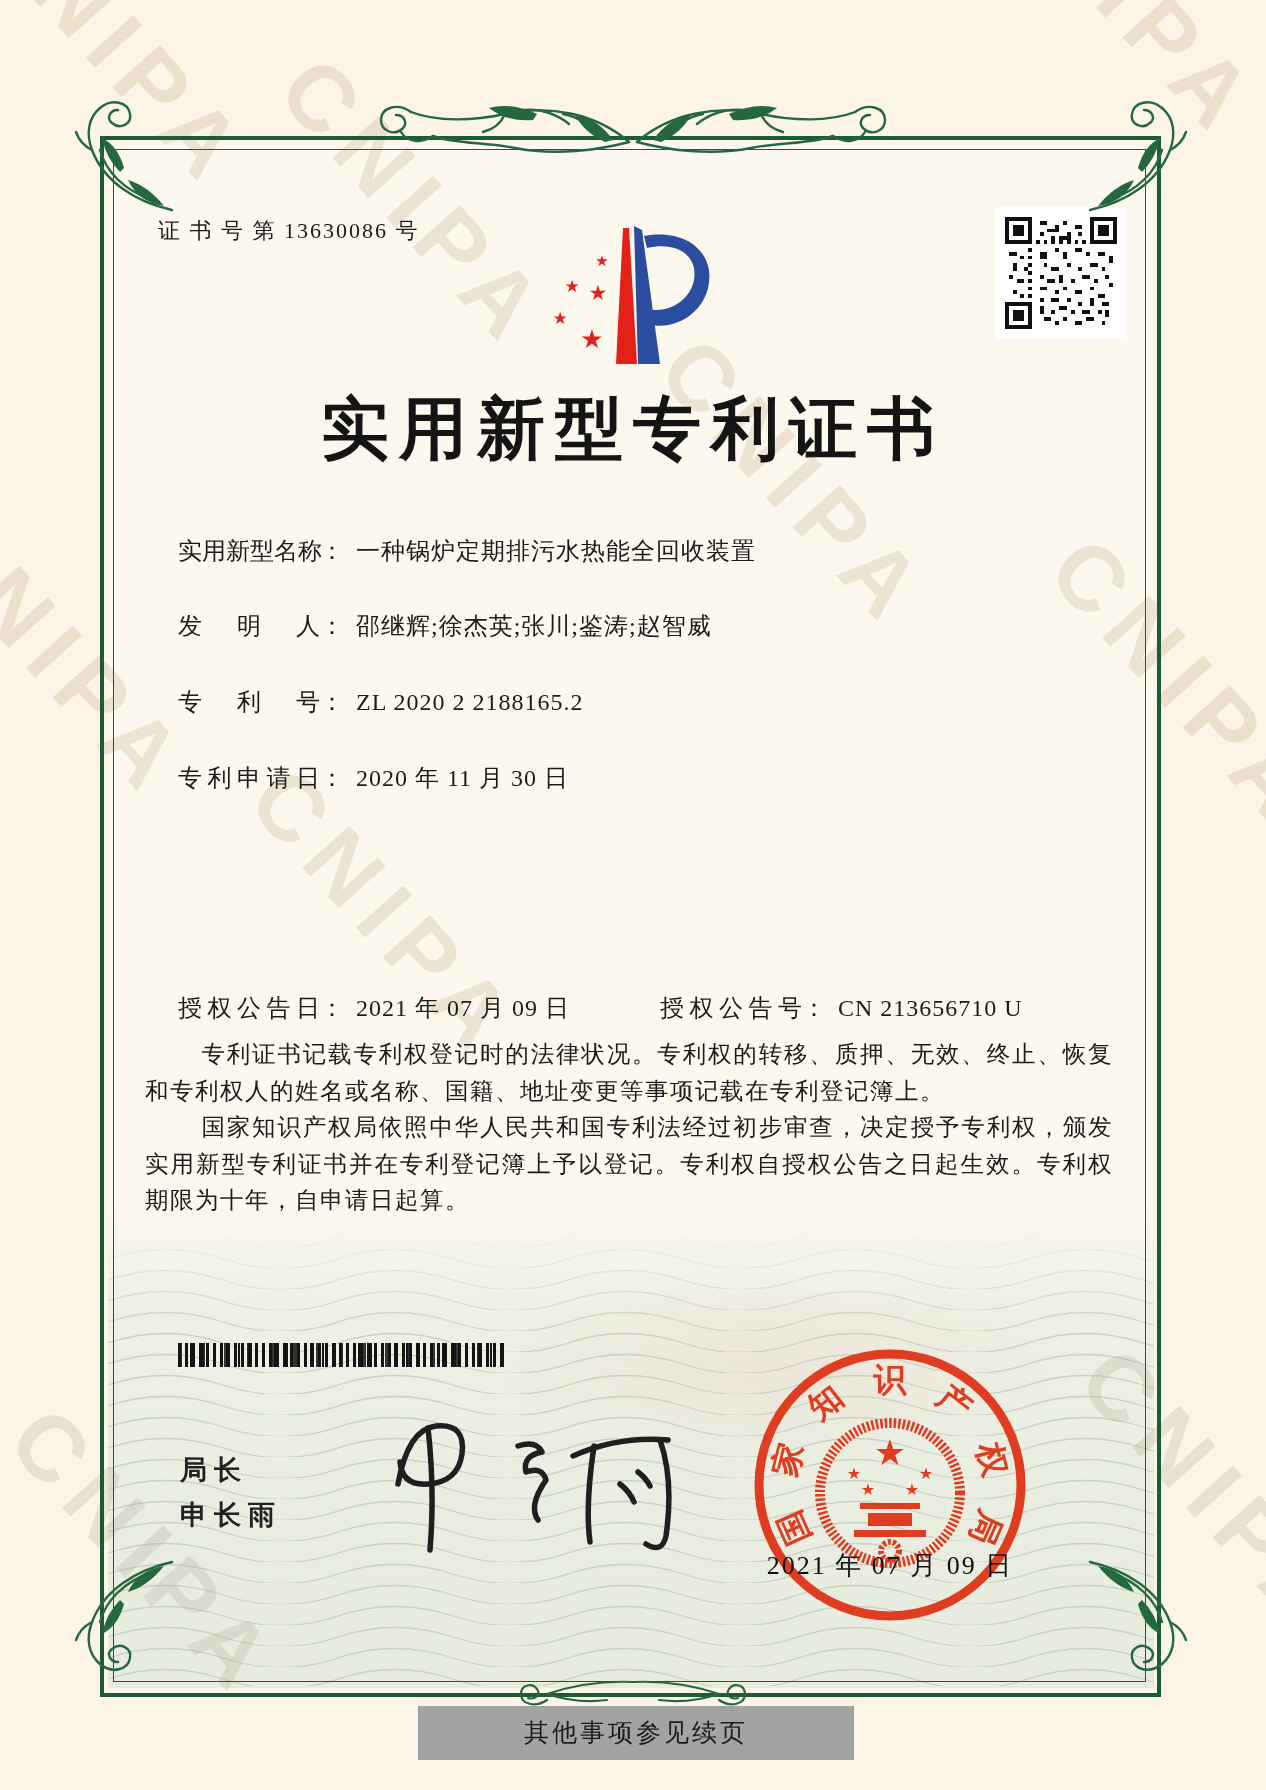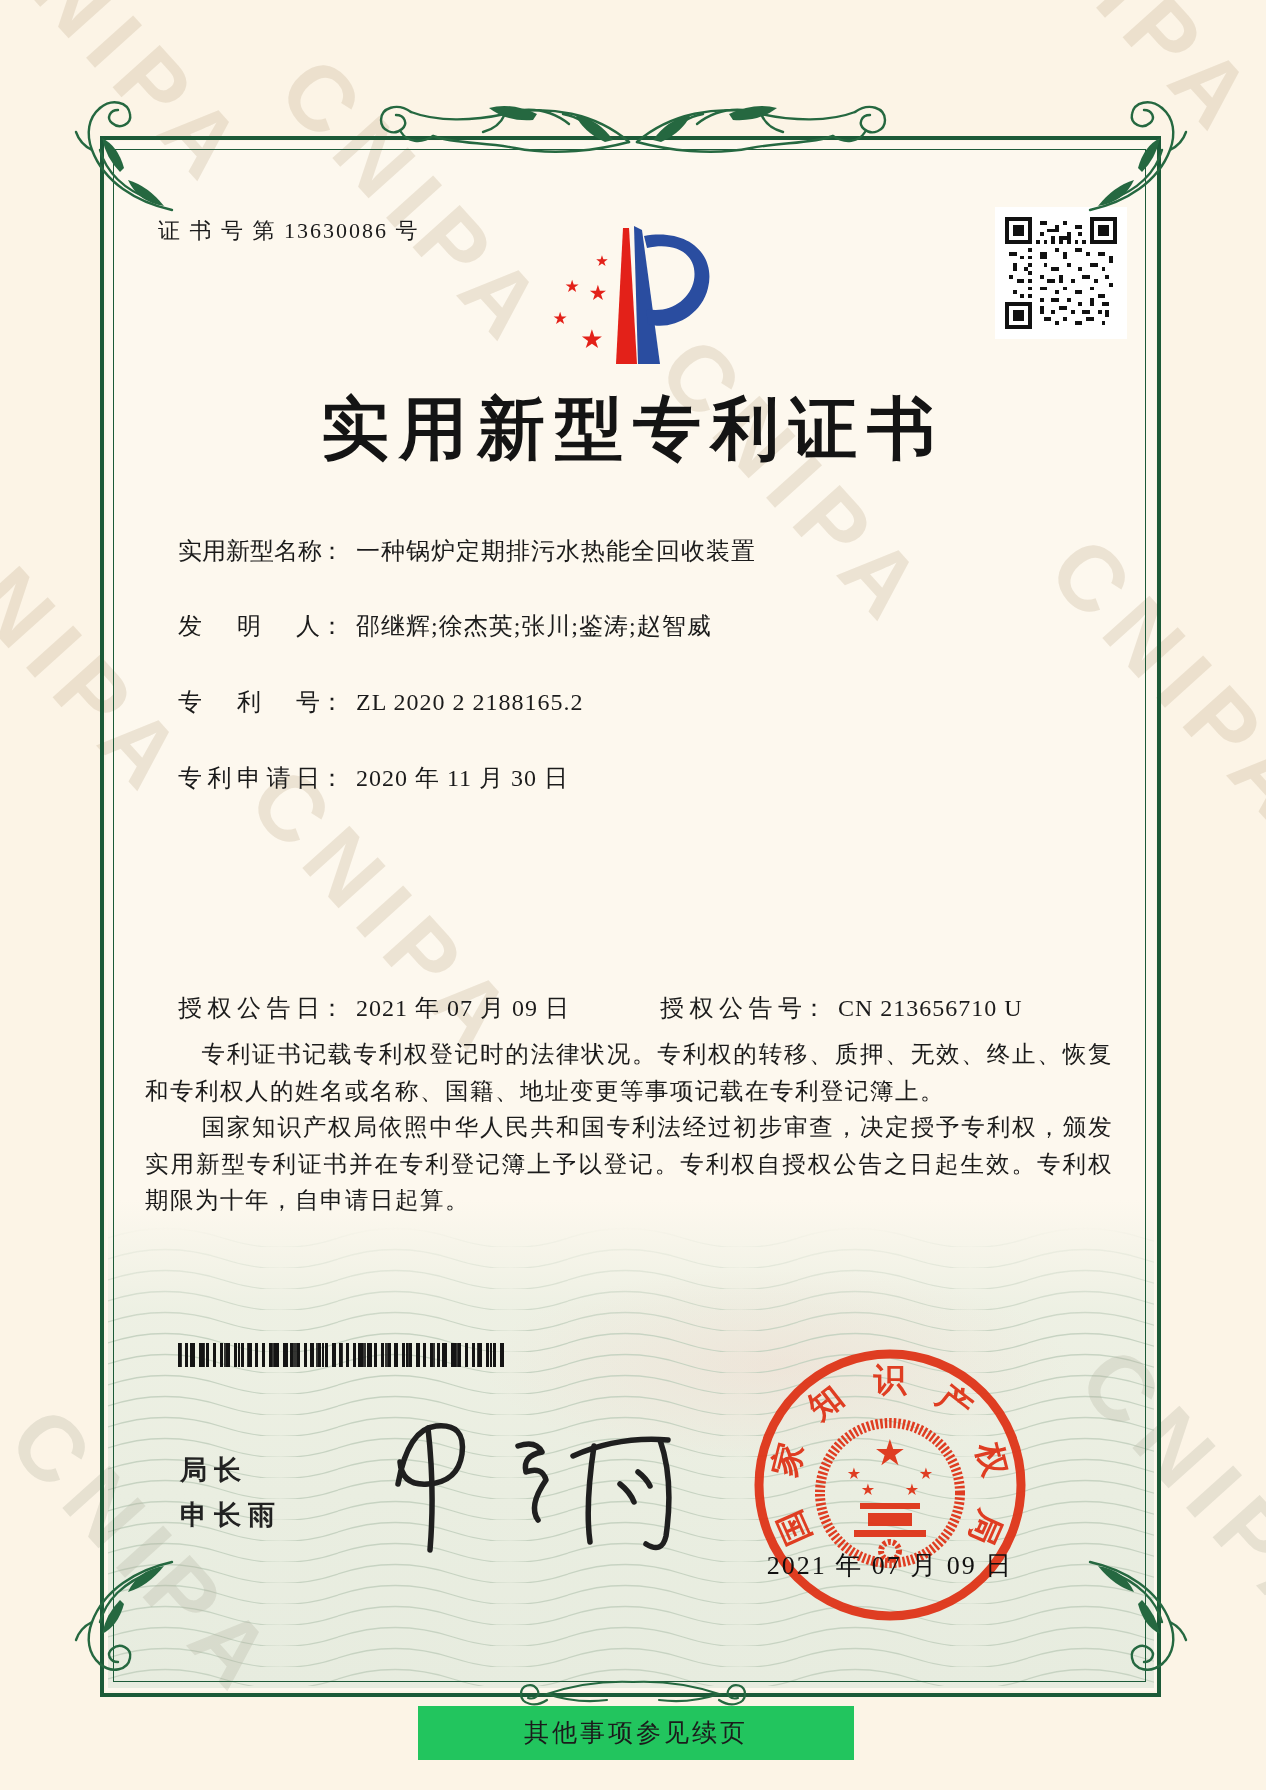--- a/index.html
+++ b/index.html
@@ -74,21 +74,21 @@
   
   .seal { position:absolute; left:748px; top:1343px; width:284px; height:284px; z-index:3; opacity:.95; }
   .seal-char {
     position:absolute; left:50%; top:50%; width:38px; height:38px; margin:-19px 0 0 -19px;
     text-align:center; line-height:38px; font-size:33px; font-weight:bold; color:#df3418;
     transform:rotate(var(--a)) translateY(-105px);
   }
   .seal-date { position:absolute; left:740px; top:1548px; width:300px; z-index:5; text-align:center; font-size:26px; letter-spacing:2px; color:#101010; }
   
   .page-footer { position:absolute; left:100px; width:1053px; top:1634px; z-index:3; text-align:center; font-size:22px; letter-spacing:2px; }
-  .note-strip { position:absolute; left:418px; top:1706px; width:436px; height:54px; background:#22c55e; z-index:3; text-align:center;font-family:Liberation Serif, serif; }
+  .note-strip { position:absolute; left:418px; top:1706px; width:436px; height:54px; background:#a3a3a3; z-index:3; text-align:center;font-family:Liberation Serif, serif; }
   .note-strip span { font-size:25px; letter-spacing:3px; line-height:54px; }
 </style>
 </head>
 <body>
 
 <div class="page">
 
   <svg width="0" height="0" style="position:absolute" aria-hidden="true">
     <defs>
       <g id="orn-half" stroke="#256840" fill="none" stroke-width="2.4" stroke-linecap="round">

